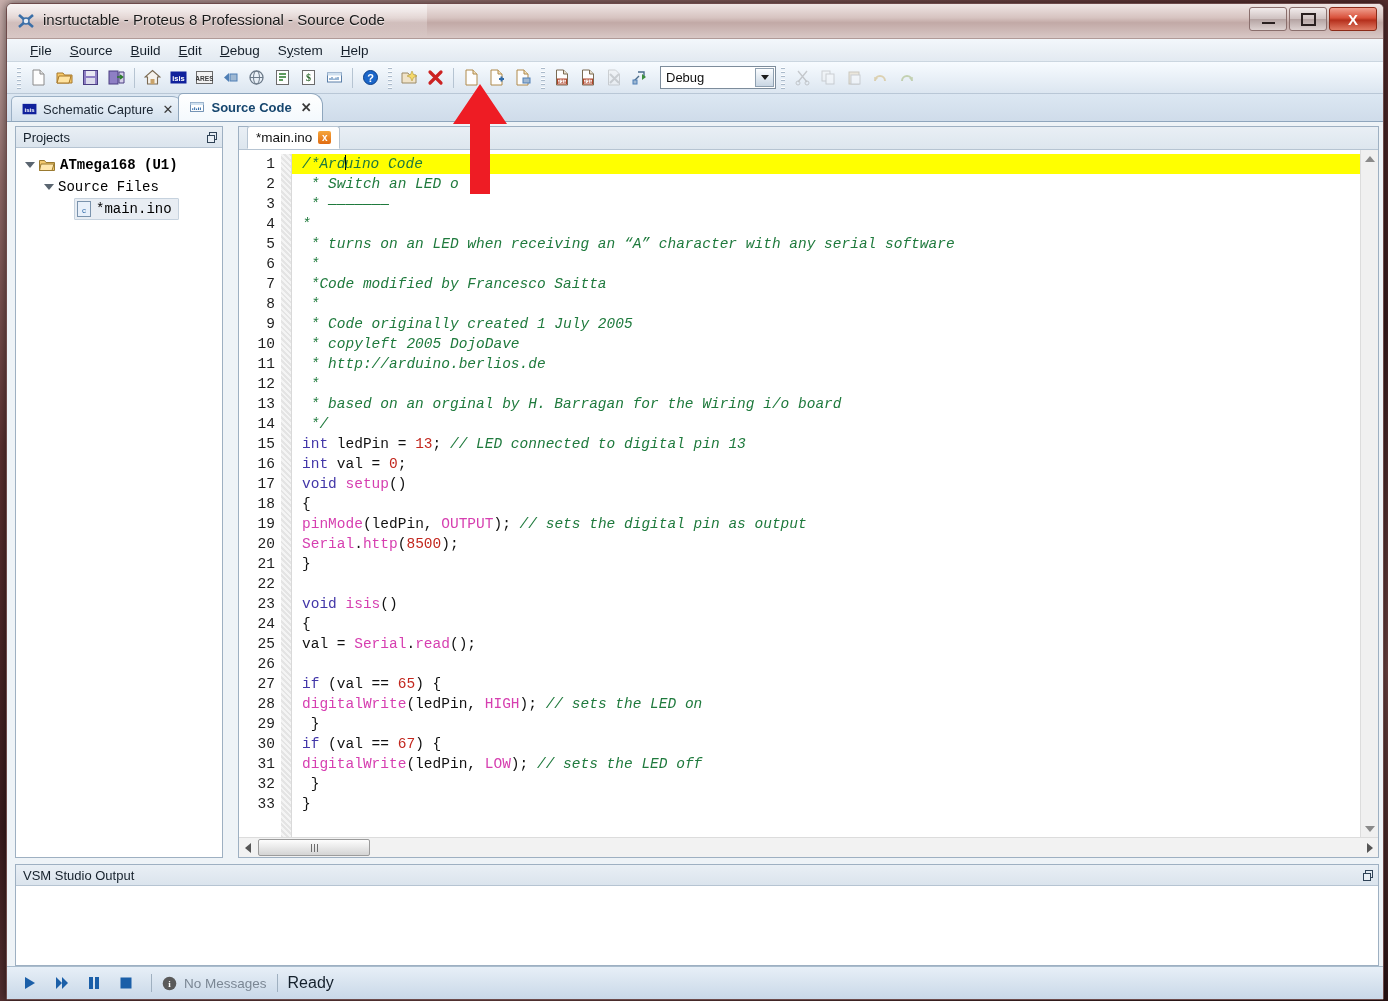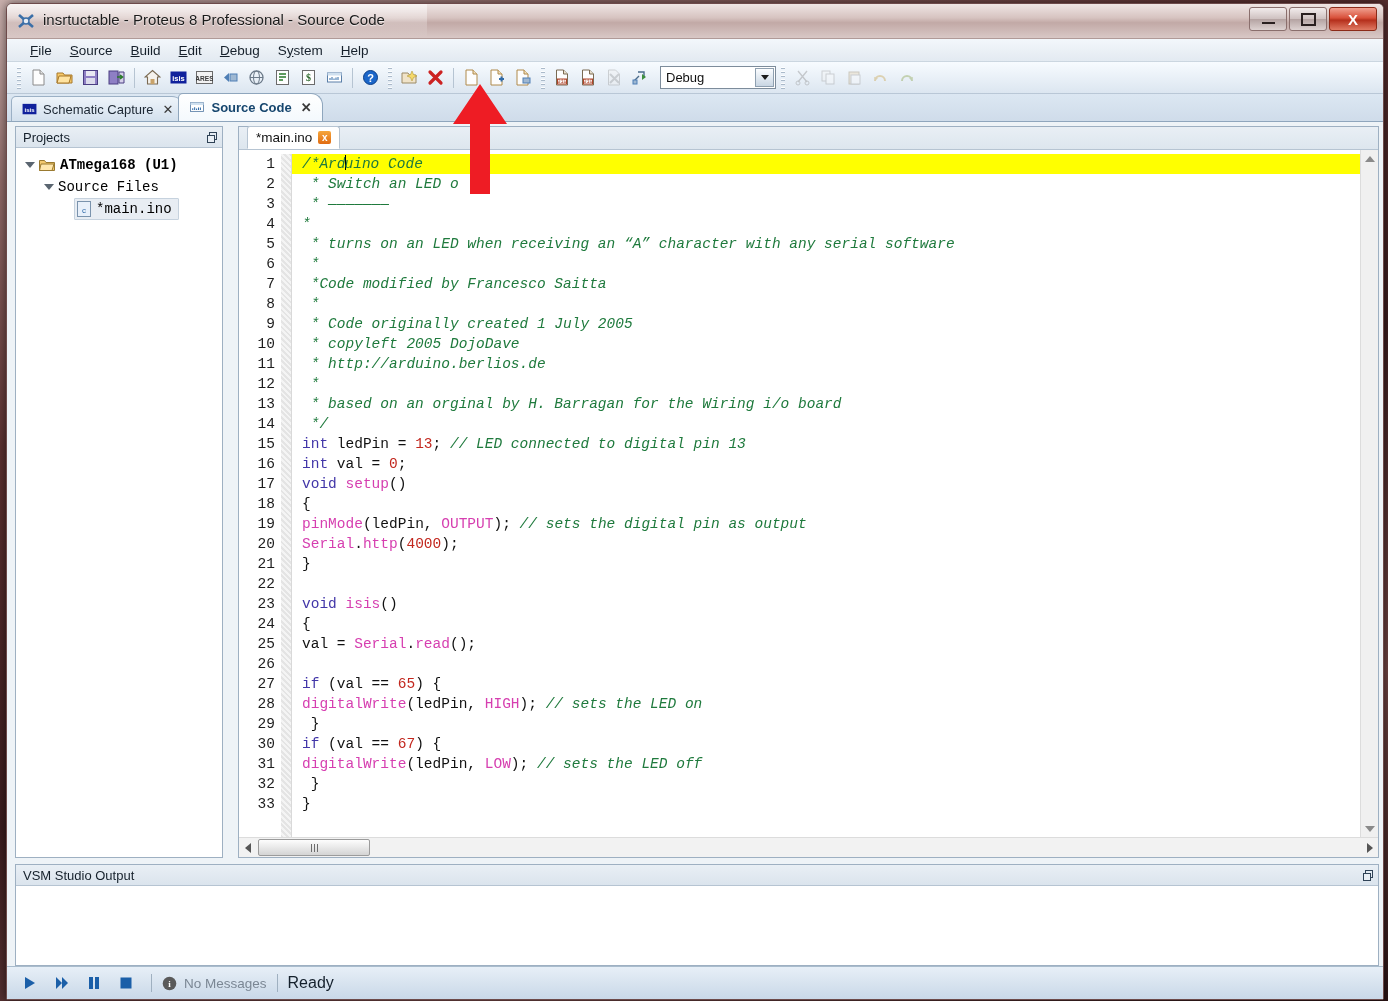--- a/index.html
+++ b/index.html
@@ -603,21 +603,21 @@
                 <div class="cl"><span class="cmt"> * copyleft 2005 DojoDave</span></div>
                 <div class="cl"><span class="cmt"> * http://arduino.berlios.de</span></div>
                 <div class="cl"><span class="cmt"> *</span></div>
                 <div class="cl"><span class="cmt"> * based on an orginal by H. Barragan for the Wiring i/o board</span></div>
                 <div class="cl"><span class="cmt"> */</span></div>
                 <div class="cl"><span class="kw">int</span><span class="pl"> ledPin = </span><span class="num">13</span><span class="pl">; </span><span class="cmt">// LED connected to digital pin 13</span></div>
                 <div class="cl"><span class="kw">int</span><span class="pl"> val = </span><span class="num">0</span><span class="pl">;</span></div>
                 <div class="cl"><span class="kw">void</span><span class="pl"> </span><span class="fn">setup</span><span class="pl">()</span></div>
                 <div class="cl"><span class="pl">{</span></div>
                 <div class="cl"><span class="fn">pinMode</span><span class="pl">(ledPin, </span><span class="fn">OUTPUT</span><span class="pl">); </span><span class="cmt">// sets the digital pin as output</span></div>
-                <div class="cl"><span class="fn">Serial</span><span class="pl">.</span><span class="fn">http</span><span class="pl">(</span><span class="num">4000</span><span class="pl">);</span></div>
+                <div class="cl"><span class="fn">Serial</span><span class="pl">.</span><span class="fn">http</span><span class="pl">(</span><span class="num">8500</span><span class="pl">);</span></div>
                 <div class="cl"><span class="pl">}</span></div>
                 <div class="cl"><span class="pl"></span></div>
                 <div class="cl"><span class="kw">void</span><span class="pl"> </span><span class="fn">isis</span><span class="pl">()</span></div>
                 <div class="cl"><span class="pl">{</span></div>
                 <div class="cl"><span class="pl">val = </span><span class="fn">Serial</span><span class="pl">.</span><span class="fn">read</span><span class="pl">();</span></div>
                 <div class="cl"><span class="pl"></span></div>
                 <div class="cl"><span class="kw">if</span><span class="pl"> (val == </span><span class="num">65</span><span class="pl">) {</span></div>
                 <div class="cl"><span class="fn">digitalWrite</span><span class="pl">(ledPin, </span><span class="fn">HIGH</span><span class="pl">); </span><span class="cmt">// sets the LED on</span></div>
                 <div class="cl"><span class="pl"> }</span></div>
                 <div class="cl"><span class="kw">if</span><span class="pl"> (val == </span><span class="num">67</span><span class="pl">) {</span></div>

